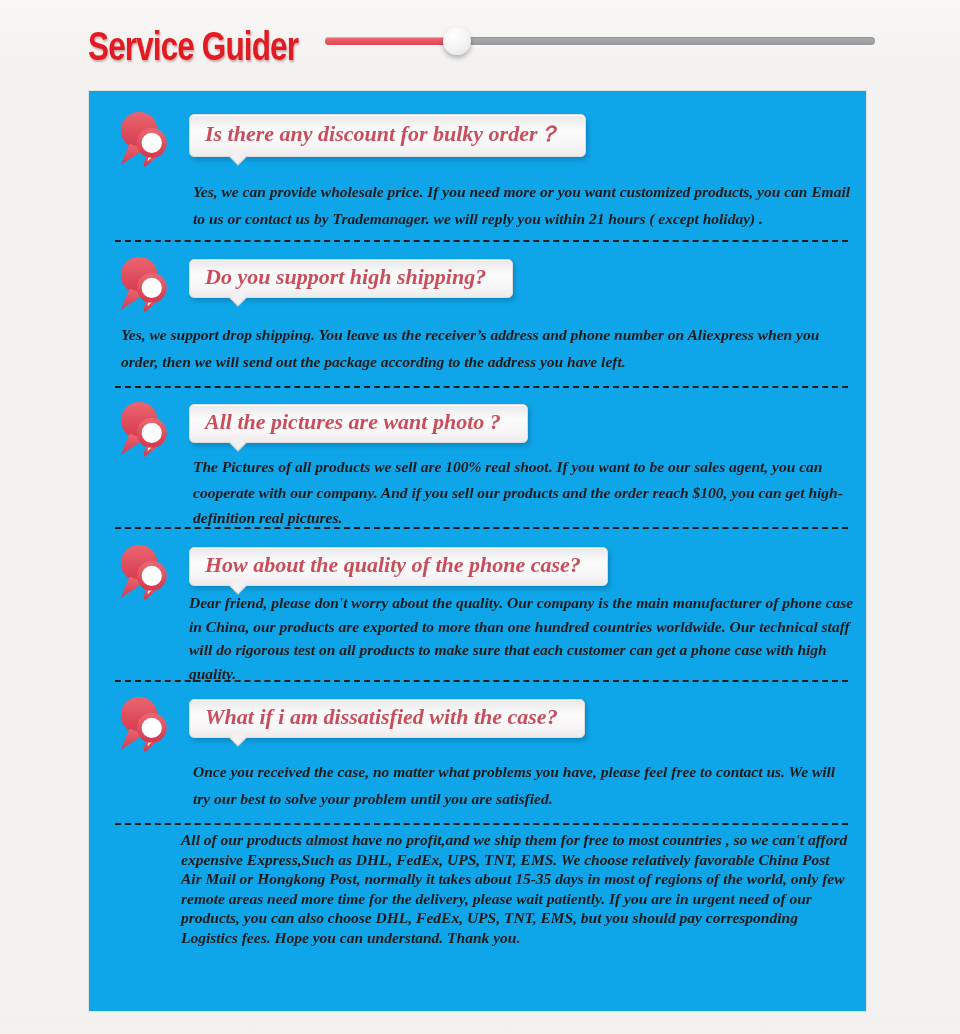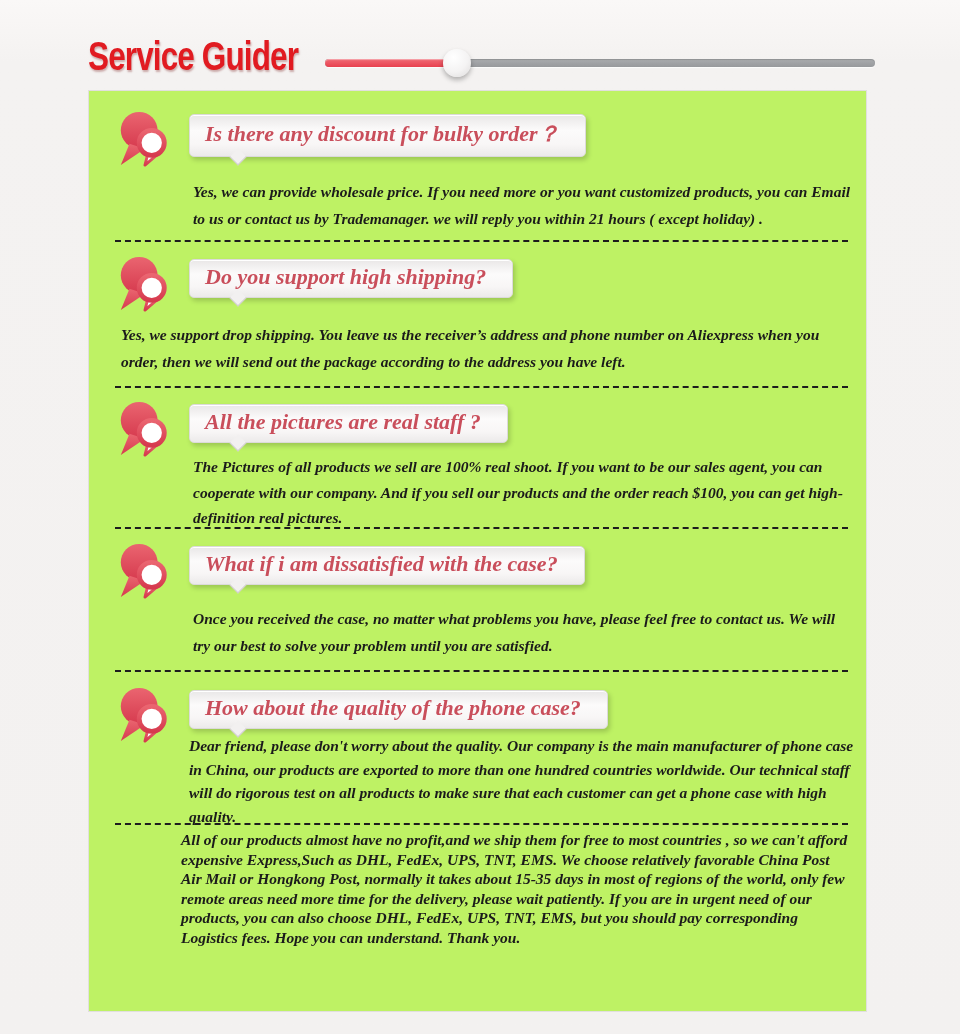--- a/index.html
+++ b/index.html
@@ -4,21 +4,21 @@
 <style>
   html, body {
     margin: 0; padding: 0;
     width: 960px; height: 1034px;
     overflow: hidden;
     background: linear-gradient(180deg, #faf8f7 0%, #f4f2f1 6%, #f3f1f0 100%);
     font-family: "Liberation Serif", serif;
   }
   
   .header {
-    display: flex; align-items: flex-end;
+    display: flex; align-items: flex-start;
     padding: 26px 85px 0 88px;
     height: 52px;
   }
   .page-title {
     font-family: "Liberation Sans", sans-serif;
     font-weight: 800;
     font-size: 37px;
     letter-spacing: -1px;
     color: #e11b21;
     white-space: nowrap;
@@ -48,21 +48,21 @@
   .slider-knob {
     position: absolute; top: 1px; left: calc(24% - 14px);
     width: 28px; height: 28px; border-radius: 50%;
     background: radial-gradient(circle at 38% 30%, #ffffff 0%, #f4f3f3 55%, #dddbdb 100%);
     box-shadow: 0 3px 5px rgba(0,0,0,0.28);
   }
   
   .panel {
     margin: 12px 0 0 88px;
     width: 779px;
-    background: #bef264;
+    background: #0ea5e9;
     border: 1px solid #e1dfde;
     box-sizing: border-box;
   }
   
   .faq-item { position: relative; box-sizing: border-box; }
   .faq-item.divided::after {
     content: "";
     position: absolute; left: 26px; right: 18px; bottom: 0;
     border-bottom: 2px dashed #1d1d1d;
   }
@@ -167,60 +167,60 @@
     <div class="q-row">
       <div class="bubble-icon">
         <svg viewBox="0 0 60 60" width="58" height="60">
           <circle cx="25" cy="21" r="19" fill="url(#bubbleGrad)"></circle>
           <path d="M15 35 L6 57 L31 40 Z" fill="url(#bubbleGrad)"></path>
           <path d="M34 45 L31 57 L44 46 Z" fill="#ffffff" stroke="url(#bubbleGrad)" stroke-width="3" stroke-linejoin="round"></path>
           <circle cx="38" cy="34" r="13" fill="#ffffff" stroke="url(#bubbleGrad)" stroke-width="5"></circle>
         </svg>
       </div>
       <div class="q-box">
-        <span>All the pictures are real staff ?</span>
+        <span>All the pictures are want photo ?</span>
         <span class="q-tail"></span>
       </div>
     </div>
     <p class="answer">The Pictures of all products we sell are 100% real shoot. If you want to be our sales agent, you can cooperate with our company. And if you sell our products and the order reach $100, you can get high-definition real pictures.</p>
   </section>
 
+  <section class="faq-item s4 divided">
+    <div class="q-row">
+      <div class="bubble-icon">
+        <svg viewBox="0 0 60 60" width="58" height="60">
+          <circle cx="25" cy="21" r="19" fill="url(#bubbleGrad)"></circle>
+          <path d="M15 35 L6 57 L31 40 Z" fill="url(#bubbleGrad)"></path>
+          <path d="M34 45 L31 57 L44 46 Z" fill="#ffffff" stroke="url(#bubbleGrad)" stroke-width="3" stroke-linejoin="round"></path>
+          <circle cx="38" cy="34" r="13" fill="#ffffff" stroke="url(#bubbleGrad)" stroke-width="5"></circle>
+        </svg>
+      </div>
+      <div class="q-box">
+        <span>How about the quality of the phone case?</span>
+        <span class="q-tail"></span>
+      </div>
+    </div>
+    <p class="answer">Dear friend, please don't worry about the quality. Our company is the main manufacturer of phone case in China, our products are exported to more than one hundred countries worldwide. Our technical staff will do rigorous test on all products to make sure that each customer can get a phone case with high quality.</p>
+  </section>
+
   <section class="faq-item s5 divided">
     <div class="q-row">
       <div class="bubble-icon">
         <svg viewBox="0 0 60 60" width="58" height="60">
           <circle cx="25" cy="21" r="19" fill="url(#bubbleGrad)"></circle>
           <path d="M15 35 L6 57 L31 40 Z" fill="url(#bubbleGrad)"></path>
           <path d="M34 45 L31 57 L44 46 Z" fill="#ffffff" stroke="url(#bubbleGrad)" stroke-width="3" stroke-linejoin="round"></path>
           <circle cx="38" cy="34" r="13" fill="#ffffff" stroke="url(#bubbleGrad)" stroke-width="5"></circle>
         </svg>
       </div>
       <div class="q-box">
         <span>What if i am dissatisfied with the case?</span>
         <span class="q-tail"></span>
       </div>
     </div>
     <p class="answer">Once you received the case, no matter what problems you have, please feel free to contact us. We will try our best to solve your problem until you are satisfied.</p>
-  </section>
-
-  <section class="faq-item s4 divided">
-    <div class="q-row">
-      <div class="bubble-icon">
-        <svg viewBox="0 0 60 60" width="58" height="60">
-          <circle cx="25" cy="21" r="19" fill="url(#bubbleGrad)"></circle>
-          <path d="M15 35 L6 57 L31 40 Z" fill="url(#bubbleGrad)"></path>
-          <path d="M34 45 L31 57 L44 46 Z" fill="#ffffff" stroke="url(#bubbleGrad)" stroke-width="3" stroke-linejoin="round"></path>
-          <circle cx="38" cy="34" r="13" fill="#ffffff" stroke="url(#bubbleGrad)" stroke-width="5"></circle>
-        </svg>
-      </div>
-      <div class="q-box">
-        <span>How about the quality of the phone case?</span>
-        <span class="q-tail"></span>
-      </div>
-    </div>
-    <p class="answer">Dear friend, please don't worry about the quality. Our company is the main manufacturer of phone case in China, our products are exported to more than one hundred countries worldwide. Our technical staff will do rigorous test on all products to make sure that each customer can get a phone case with high quality.</p>
   </section>
 
   <section class="faq-item s6">
     <p class="answer">All of our products almost have no profit,and we ship them for free to most countries , so we can't afford expensive Express,Such as DHL, FedEx, UPS, TNT, EMS. We choose relatively favorable China Post Air Mail or Hongkong Post, normally it takes about 15-35 days in most of regions of the world, only few remote areas need more time for the delivery, please wait patiently. If you are in urgent need of our products, you can also choose DHL, FedEx, UPS, TNT, EMS, but you should pay corresponding Logistics fees. Hope you can understand. Thank you.</p>
   </section>
 
 </div>
 
 </body></html>

